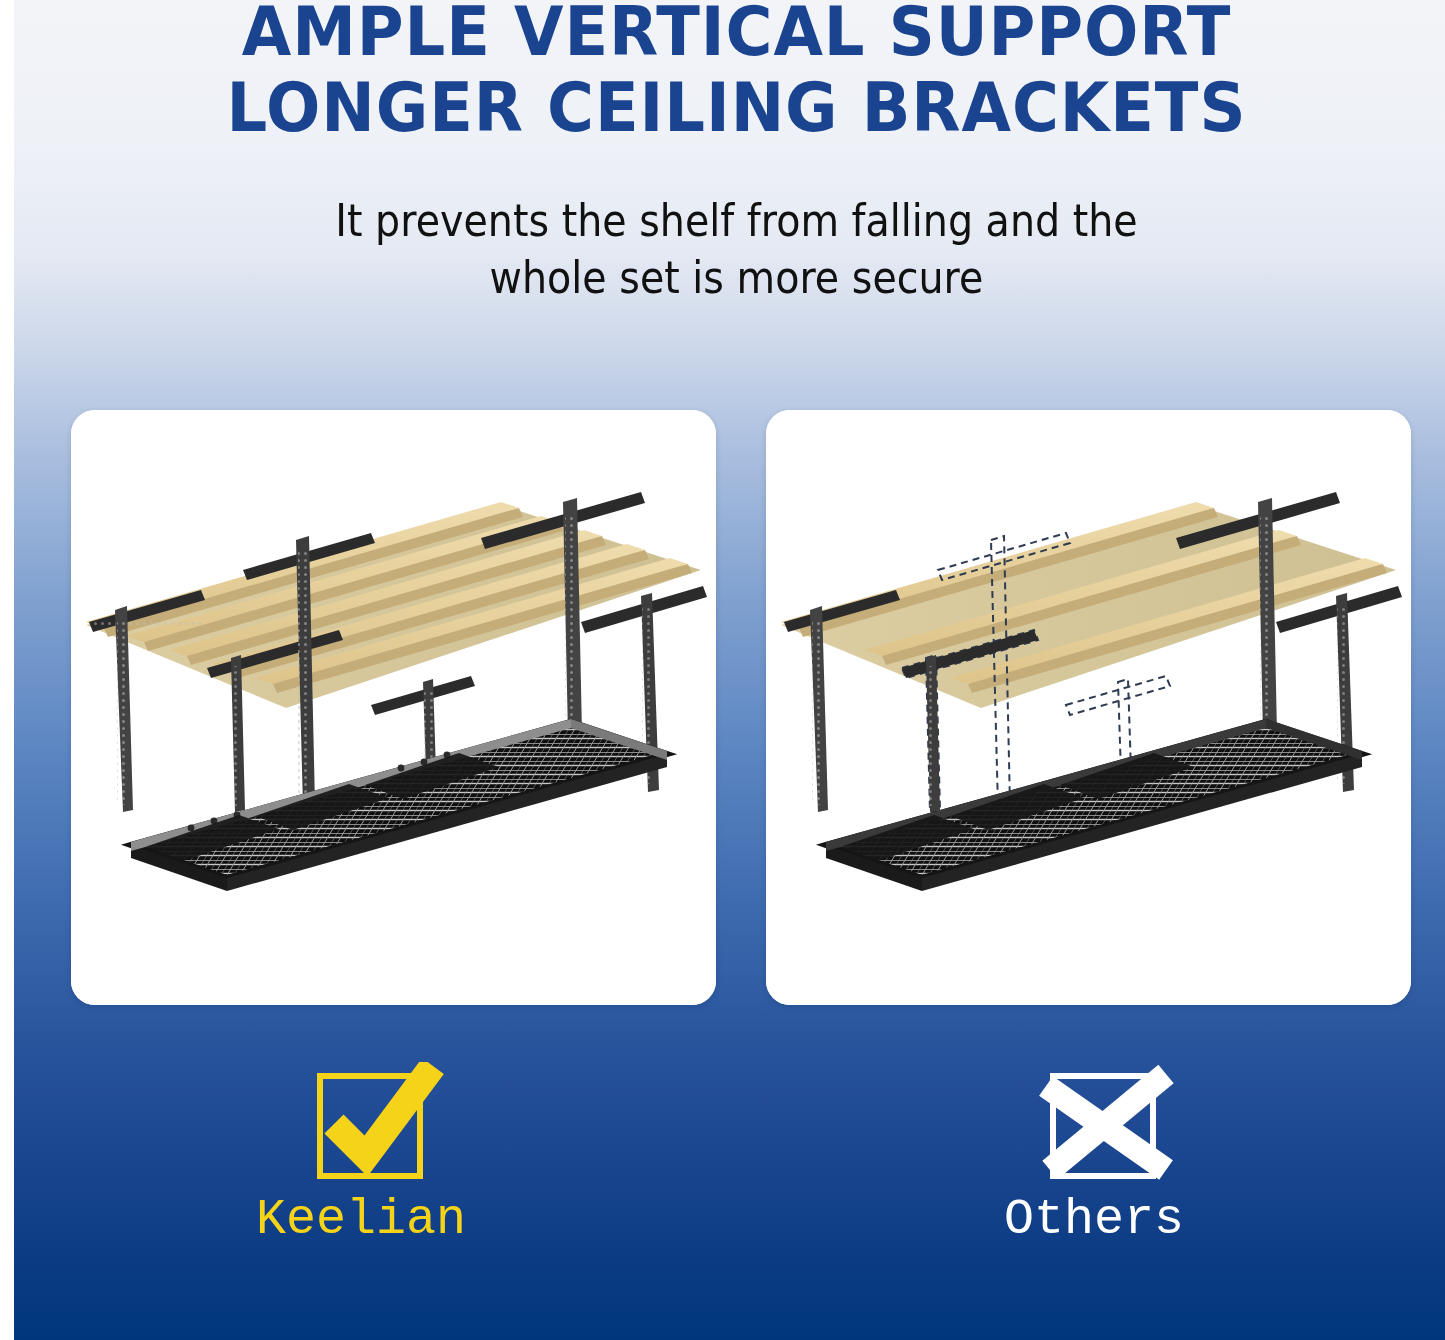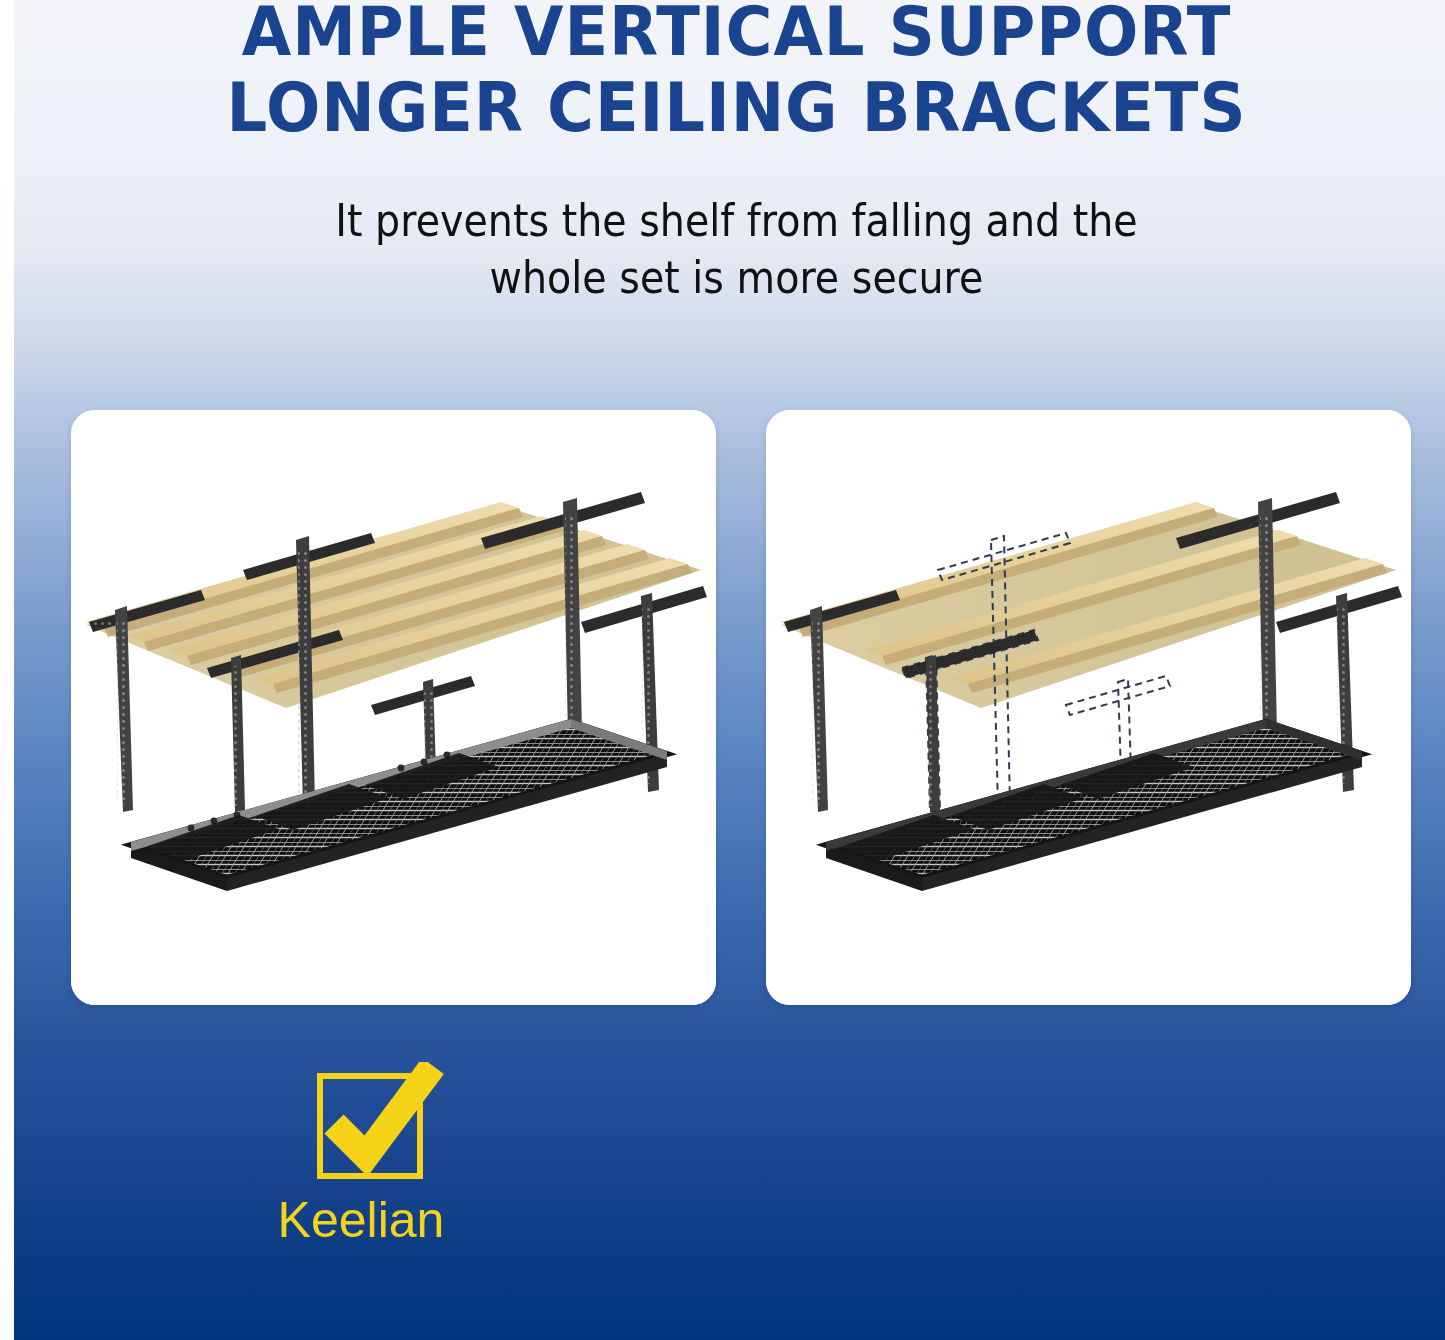--- a/index.html
+++ b/index.html
@@ -126,21 +126,21 @@
     width: 400px;
     height: 128px;
   }
 
   .verdict-label {
     position: absolute;
     left: 0;
     top: 126px;
     width: 400px;
     text-align: center;
-    font-family: Liberation Sans, sans-serif;
+    font-family: Liberation Mono, monospace;
     font-size: 50px;
     line-height: 64px;
     white-space: nowrap;
   }
   #label-keelian { color: #f5d318; }
   #label-others  { color: #ffffff; }
 </style>
 </head>
 <body>
 
@@ -339,14 +339,24 @@
   <div class="verdict" id="verdict-left">
     <div class="verdict-icon">
       <svg viewBox="0 0 400 128" xmlns="http://www.w3.org/2000/svg">
         <rect x="159" y="14" width="100" height="100" fill="none" stroke="#f5d318" stroke-width="6"></rect>
         <path d="M173 62 L205 94 L272 4" fill="none" stroke="#f5d318" stroke-width="27" stroke-linecap="butt" stroke-linejoin="miter"></path>
       </svg>
     </div>
     <div class="verdict-label" id="label-keelian">Keelian</div>
   </div>
 
+  <div class="verdict" id="verdict-right">
+    <div class="verdict-icon">
+      <svg viewBox="0 0 400 128" xmlns="http://www.w3.org/2000/svg">
+        <rect x="159" y="14" width="100" height="100" fill="none" stroke="#ffffff" stroke-width="6"></rect>
+        <path d="M152 24 L272 108" fill="none" stroke="#ffffff" stroke-width="24"></path>
+        <path d="M272 12 L156 108" fill="none" stroke="#ffffff" stroke-width="24"></path>
+      </svg>
+    </div>
+    <div class="verdict-label" id="label-others">Others</div>
+  </div>
 
 </div>
 
 </body></html>

